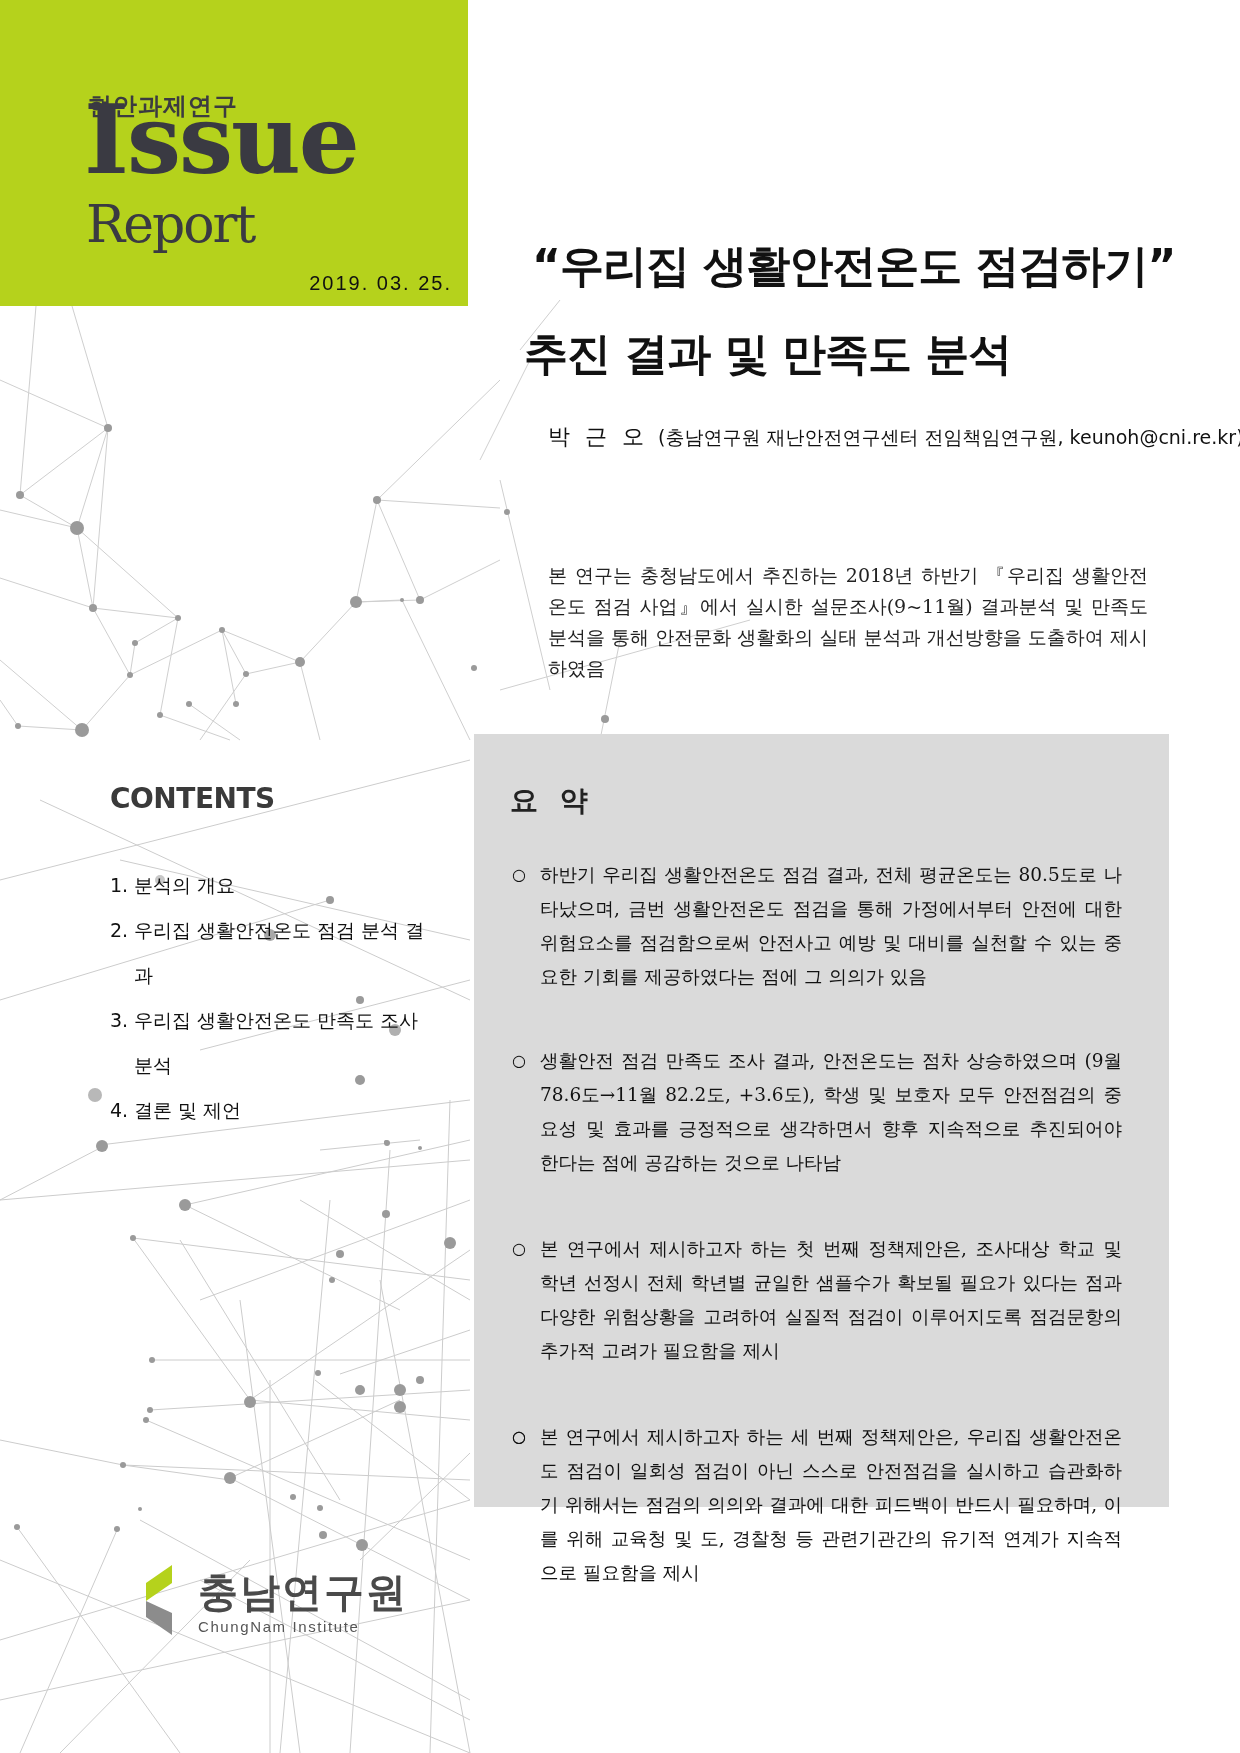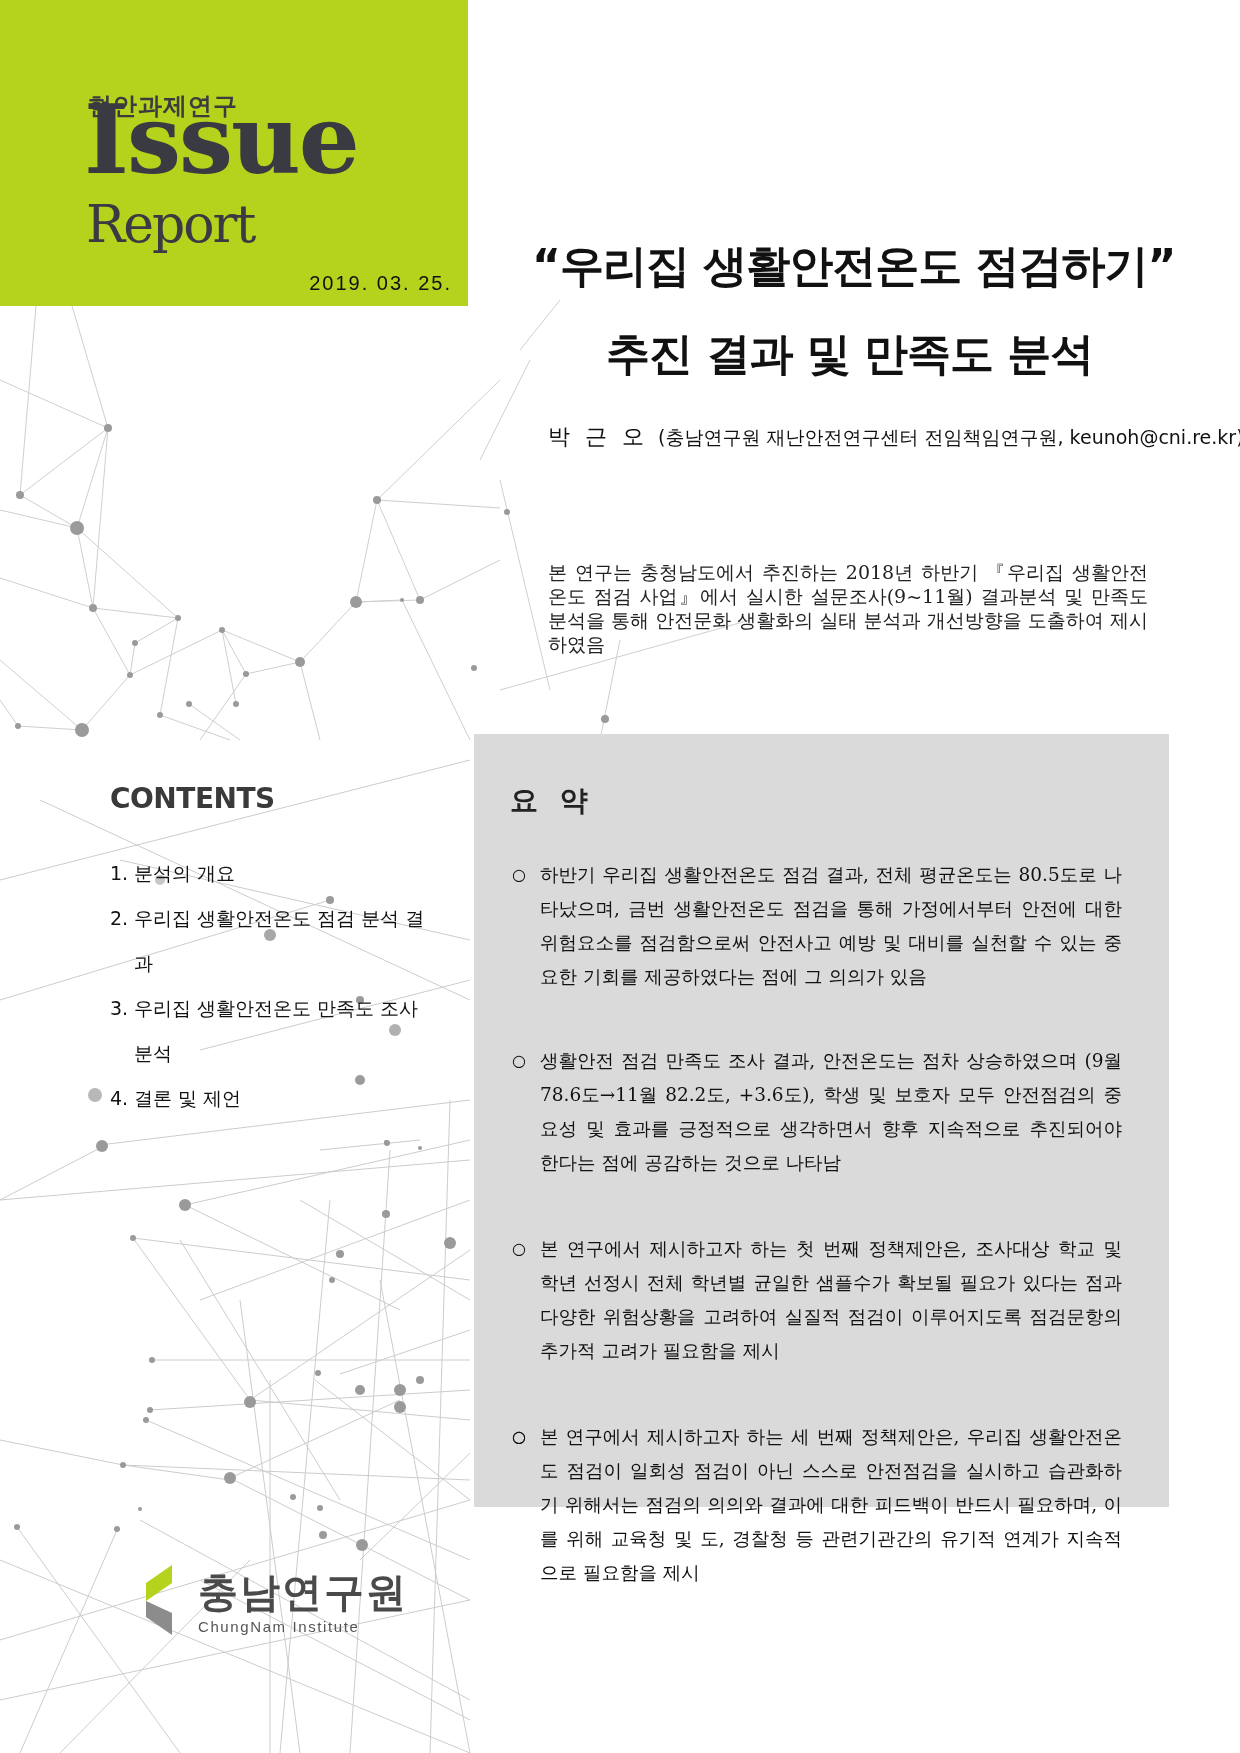--- a/index.html
+++ b/index.html
@@ -5,26 +5,26 @@
   html, body { margin:0; padding:0; }
   body { width:1240px; height:1753px; position:relative; overflow:hidden; background:#ffffff; font-family:"DejaVu Sans", sans-serif; color:#111; }
   .bg-net { position:absolute; left:0; top:0; width:1240px; height:1753px; z-index:0; }
   .masthead { position:absolute; left:0; top:0; width:468px; height:306px; background:#b5d21c; z-index:2; }
   .masthead .series { position:absolute; left:88px; top:56px; font-size:24px; font-weight:bold; color:#3b3b40; letter-spacing:1px;margin-top:34px; }
   .masthead .issue { position:absolute; left:84px; top:92px; font-family:"DejaVu Serif", serif; font-size:96px; font-weight:bold; color:#3a3a42; letter-spacing:-2px; line-height:1; }
   .masthead .report { position:absolute; left:86px; top:198px; font-family:"DejaVu Serif", serif; font-size:52px; color:#3a3a42; letter-spacing:-2px; line-height:1; }
   .masthead .date { position:absolute; right:16px; top:272px; font-family:"Liberation Sans", sans-serif; font-size:20px; color:#111; letter-spacing:2px; }
   .title { position:absolute; left:532px; top:222px; z-index:2; font-family:"DejaVu Sans", sans-serif; font-weight:bold; font-size:44px; line-height:88px; color:#111; letter-spacing:-1px; }
   .title div { white-space:nowrap; }
-  .title .l2 { margin-left:-8px;text-align:center; }
+  .title .l2 { margin-left:-8px; }
   .author { position:absolute; left:548px; top:422px; z-index:2; font-size:19px; white-space:nowrap; color:#111; }
   .author .name { font-weight:normal; font-size:22px; letter-spacing:4px; margin-right:4px; }
-  .abstract { position:absolute; left:548px; top:560px; width:600px; z-index:2; font-family:"DejaVu Serif", serif; font-size:19px; line-height:24px; text-align:justify; text-align-last:left; color:#222; }
+  .abstract { position:absolute; left:548px; top:560px; width:600px; z-index:2; font-family:"DejaVu Serif", serif; font-size:19px; line-height:31px; text-align:justify; text-align-last:left; color:#222; }
   .contents { position:absolute; left:110px; top:782px; z-index:2; }
-  .contents .heading { font-size:28px; font-weight:bold; color:#3a3a3a; letter-spacing:-0.5px; margin-bottom:36px; font-family:"DejaVu Sans", sans-serif; }
+  .contents .heading { font-size:28px; font-weight:bold; color:#3a3a3a; letter-spacing:-0.5px; margin-bottom:48px; font-family:"DejaVu Sans", sans-serif; }
   .contents ol { list-style:none; margin:0; padding:0; width:320px; }
   .contents li { font-size:19px; line-height:45px; color:#111; display:flex; }
   .contents li .num { width:24px; flex:none; }
   .summary { position:absolute; left:474px; top:734px; width:695px; height:773px; background:#dadada; z-index:2; }
   .summary .heading { position:absolute; left:36px; top:48px; font-size:28px; font-weight:bold; color:#222; letter-spacing:6px; }
   .summary ul { position:absolute; left:36px; top:124px; width:612px; margin:0; padding:0; list-style:none; }
   .summary li { position:relative; padding-left:30px; font-family:"DejaVu Serif", serif; font-size:18.5px; line-height:34px; text-align:justify; text-align-last:left; color:#111; margin-bottom:52px; }
   .summary li .bullet { position:absolute; left:2px; top:0; font-family:"DejaVu Sans", sans-serif; font-size:16px; }
   .summary li:nth-child(1){ margin-bottom:50px; }
   .logo { position:absolute; left:140px; top:1565px; z-index:2; display:flex; align-items:flex-end; }

